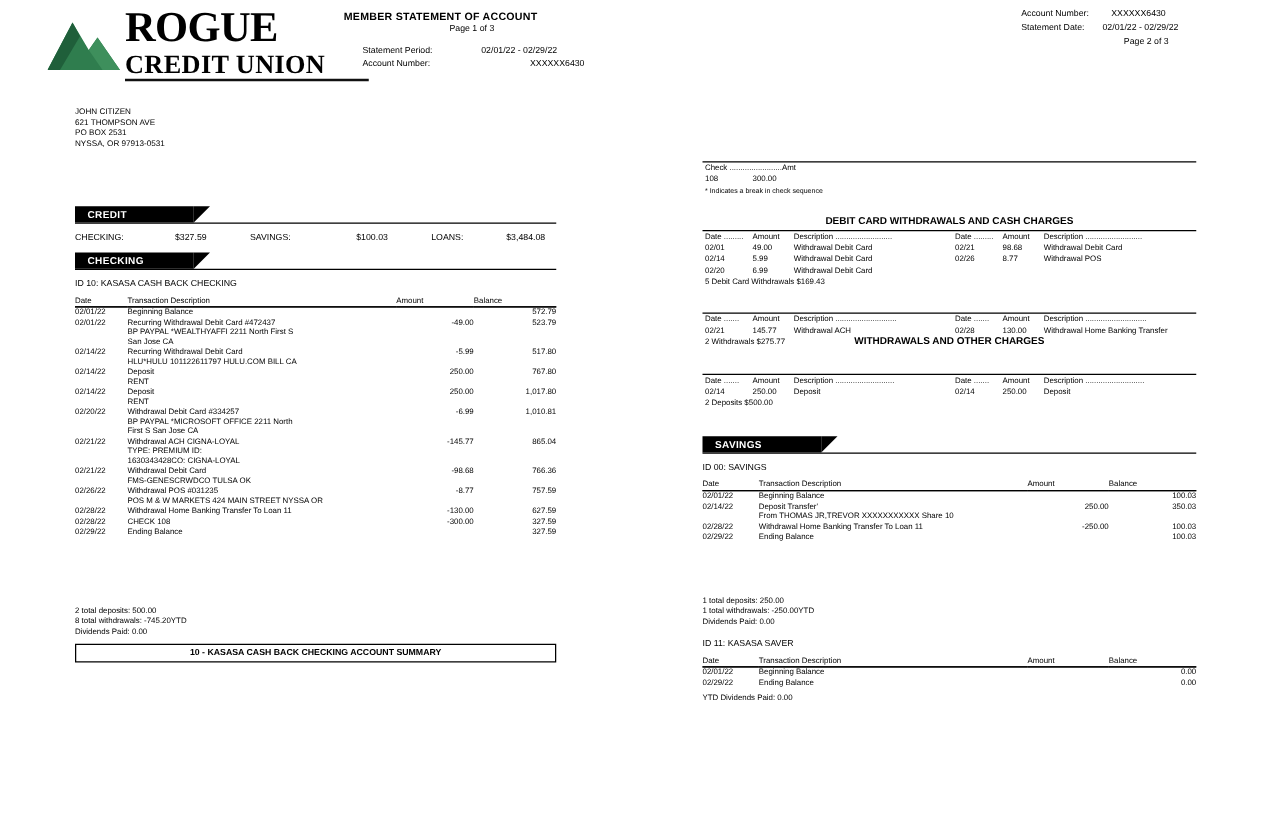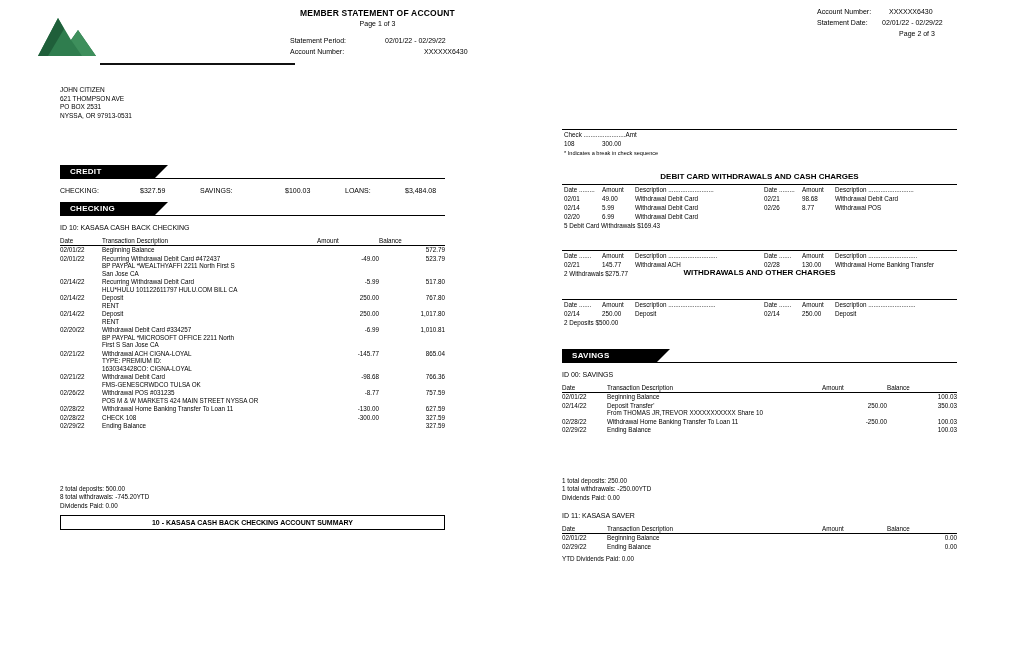--- a/index.html
+++ b/index.html
@@ -25,21 +25,21 @@
     font-weight:bold; font-size:34px; letter-spacing:-0.5px; line-height:34px;
   }
   .logo-cu {
     font-family:"Liberation Serif", serif;
     font-weight:bold; font-size:21px; letter-spacing:0.3px; line-height:22px;
   }
   .logo-rule { position:absolute; left:62px; top:57px; width:195px; height:2px; background:#111; }
 
   .hdr-title {
     position:absolute; left:275px; top:8px; width:205px;
-    text-align:center; font-size:8.5px; font-weight:bold; letter-spacing:0.2px;
+    font-size:8.5px; font-weight:bold; letter-spacing:0.2px;
   }
   .hdr-page {
     position:absolute; left:275px; top:20px; width:205px;
     text-align:center; font-size:7px;
   }
   .hdr-lbl { position:absolute; font-size:7px; }
   .hdr-val { position:absolute; font-size:7px; }
 
   .addr { position:absolute; left:60px; top:86px; font-size:6.5px; line-height:8.5px; }
 
@@ -92,20 +92,22 @@
 
   <div class="logo-wrap">
     <svg class="logo-mark" viewBox="0 0 58 48">
       <rect x="0" y="0" width="58" height="48" fill="#ffffff"></rect>
       <path d="M0 48 L20 10 L33 32 L40 22 L58 48 Z" fill="#2f7d4e"></path>
       <path d="M20 10 L28 24 L20 30 L13 22 Z" fill="#ffffff" opacity="0.0"></path>
       <path d="M0 48 L20 10 L26 21 L10 48 Z" fill="#1f5f3a"></path>
       <path d="M33 32 L40 22 L58 48 L44 48 Z" fill="#3e8f5c"></path>
     </svg>
     <div class="logo-text">
+      <div class="logo-rogue">ROGUE</div>
+      <div class="logo-cu">CREDIT UNION</div>
     </div>
     <div class="logo-rule"></div>
   </div>
 
   <div class="hdr-title">MEMBER STATEMENT OF ACCOUNT</div>
   <div class="hdr-page">Page 1 of 3</div>
 
   <div class="hdr-lbl" style="left:290px; top:37px;">Statement Period:</div>
   <div class="hdr-val" style="left:385px; top:37px;">02/01/22 - 02/29/22</div>
   <div class="hdr-lbl" style="left:290px; top:48px;">Account Number:</div>

